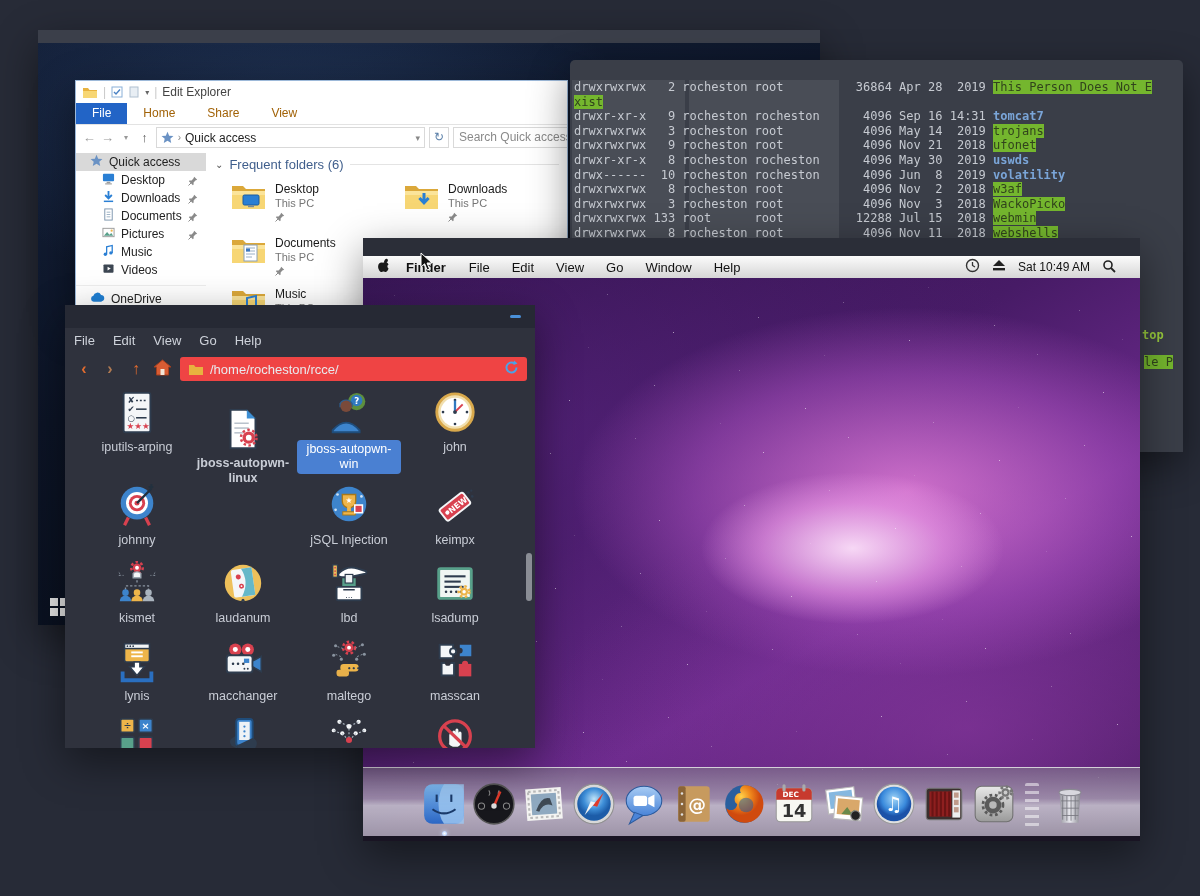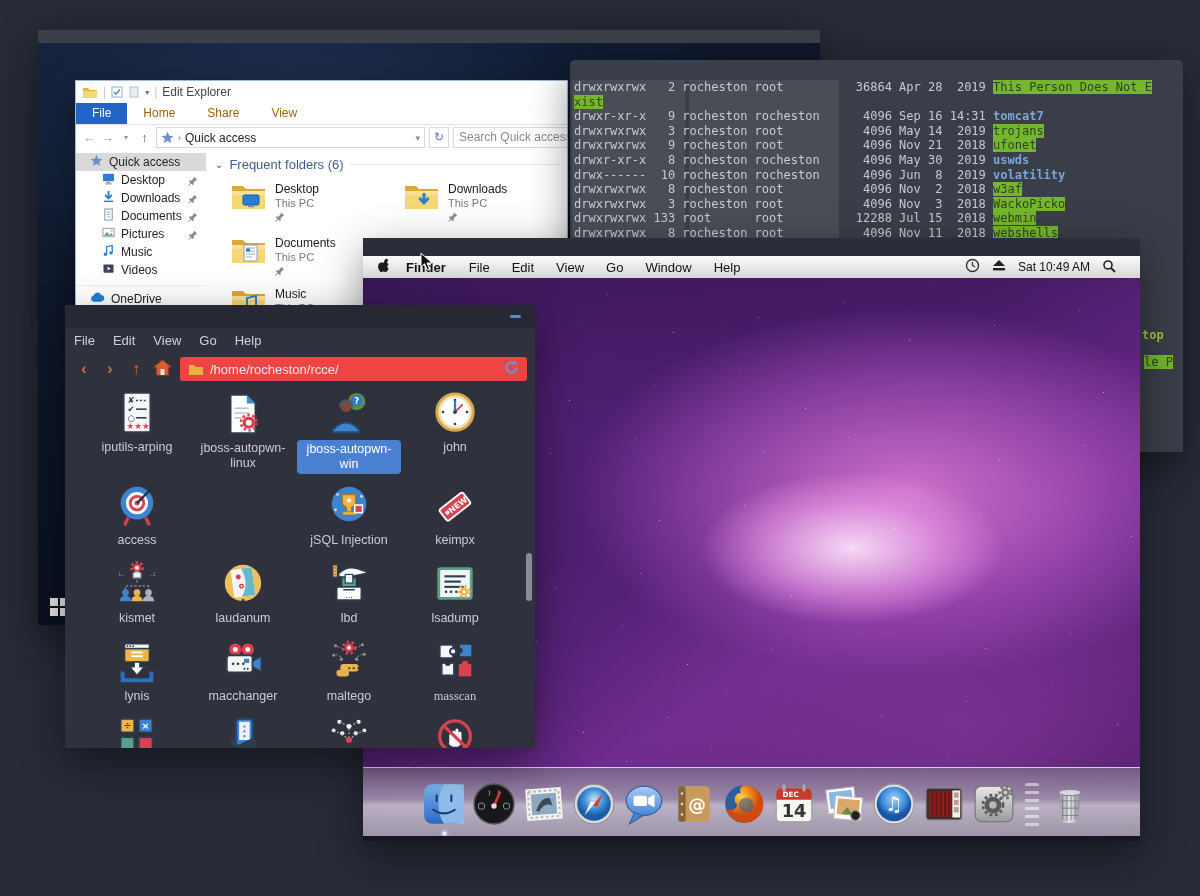--- a/index.html
+++ b/index.html
@@ -585,21 +585,21 @@
               <text x="14" y="14" font-size="9" fill="#2e3c4e">✘</text>
               <line x1="23" y1="11" x2="34" y2="11" stroke="#2e3c4e" stroke-dasharray="2 2" stroke-width="1.6"></line>
               <text x="14" y="23" font-size="9" fill="#2e3c4e">✔</text>
               <line x1="23" y1="20" x2="34" y2="20" stroke="#2e3c4e" stroke-width="1.6"></line>
               <text x="14" y="32" font-size="9" fill="#2e3c4e">○</text>
               <line x1="23" y1="29" x2="34" y2="29" stroke="#2e3c4e" stroke-width="1.6"></line>
               <text x="13" y="41" font-size="9" fill="#d8414f">★★★</text>
             </svg></div>
           <div class="lb">iputils-arping</div>
         </div>
-        <div class="fm-item" style="left: 126px; top: 5px;">
+        <div class="fm-item" style="left: 126px; top: 20px; font-weight: bold;">
           <div class="ic"><svg viewBox="0 0 48 48">
               <path d="M11 4 h17 l9 9 v31 h-26 z" fill="#fff" stroke="#2e3c4e" stroke-width="2"></path>
               <path d="M28 4 l9 9 h-9 z" fill="#3d8fd4"></path>
               <line x1="15" y1="18" x2="30" y2="18" stroke="#b9c2cc" stroke-width="1.6"></line>
               <line x1="15" y1="23" x2="30" y2="23" stroke="#b9c2cc" stroke-width="1.6"></line>
               <line x1="15" y1="28" x2="24" y2="28" stroke="#b9c2cc" stroke-width="1.6"></line>
               <circle cx="30" cy="33" r="6.5" fill="#d8414f"></circle>
               <circle cx="30" cy="33" r="8.1" fill="none" stroke="#d8414f" stroke-width="2.6" stroke-dasharray="2.6 2.6"></circle>
               <circle cx="30" cy="33" r="3" fill="#fff"></circle>
             </svg></div>
@@ -634,21 +634,21 @@
           <div class="ic"><svg viewBox="0 0 48 48">
               <circle cx="24" cy="21" r="17" fill="#3d84cc"></circle>
               <circle cx="24" cy="21" r="11.5" fill="#fff"></circle>
               <circle cx="24" cy="21" r="8.5" fill="#d8414f"></circle>
               <circle cx="24" cy="21" r="5.5" fill="#fff"></circle>
               <circle cx="24" cy="21" r="2.6" fill="#d8414f"></circle>
               <line x1="24" y1="21" x2="39" y2="6" stroke="#22303e" stroke-width="2.4"></line>
               <path d="M36 4 l5 0 M39 1 l0 5" stroke="#22303e" stroke-width="2"></path>
               <path d="M15 36 l-4 8 M33 36 l4 8" stroke="#d8414f" stroke-width="3.4"></path>
             </svg></div>
-          <div class="lb">access</div>
+          <div class="lb">johnny</div>
         </div>
         <div class="fm-item" style="left: 232px; top: 97px;">
           <div class="ic"><svg viewBox="0 0 48 48">
               <circle cx="24" cy="22" r="18" fill="#3d84cc"></circle>
               <circle cx="12" cy="12" r="1.4" fill="#cfe2f4"></circle>
               <circle cx="37" cy="14" r="1.4" fill="#cfe2f4"></circle>
               <circle cx="10" cy="28" r="1.4" fill="#cfe2f4"></circle>
               <path d="M17 12 h14 v7 a7 7 0 0 1 -14 0 z" fill="#eeb54a" stroke="#a87818" stroke-width="1.4"></path>
               <text x="24" y="20.5" font-size="8" fill="#fff" text-anchor="middle">★</text>
               <rect x="22" y="25" width="4" height="5" fill="#eeb54a"></rect>
@@ -770,21 +770,21 @@
               <circle cx="40" cy="16" r="1.6" fill="#8a94a0"></circle>
               <path d="M12 8 l6 2 M10 16 l7 3 M36 7 l-6 3 M38 16 l-7 3" stroke="#8a94a0" stroke-dasharray="2 2"></path>
               <circle cx="16" cy="21" r="1.6" fill="#8a94a0"></circle>
               <circle cx="32" cy="21" r="1.6" fill="#8a94a0"></circle>
               <rect x="15" y="26" width="19" height="8" rx="3.4" fill="#eeb54a"></rect>
               <rect x="11" y="32" width="13" height="7" rx="2.6" fill="#e8b04a"></rect>
               <text x="22" y="33" font-size="8" fill="#2e3c4e">•••</text>
             </svg></div>
           <div class="lb">maltego</div>
         </div>
-        <div class="fm-item" style="left: 338px; top: 253px; font-family: Liberation Serif, serif;">
+        <div class="fm-item" style="left: 338px; top: 253px;">
           <div class="ic"><svg viewBox="0 0 48 48">
               <rect x="8" y="6" width="14" height="14" fill="#f4f6f8" stroke="#2e3c4e" stroke-width="2"></rect>
               <circle cx="22" cy="13" r="3.2" fill="#f4f6f8" stroke="#2e3c4e" stroke-width="2"></circle>
               <rect x="29" y="6" width="12" height="12" fill="#3d84cc"></rect>
               <circle cx="29" cy="12" r="3" fill="#2f323d"></circle>
               <rect x="10" y="25" width="13" height="13" fill="#f4f6f8" stroke="#2e3c4e" stroke-width="2"></rect>
               <circle cx="16.5" cy="25" r="3" fill="#2f323d"></circle>
               <rect x="28" y="26" width="13" height="13" fill="#d8414f"></rect>
               <circle cx="34.5" cy="26" r="3.2" fill="#d8414f"></circle>
             </svg></div>

